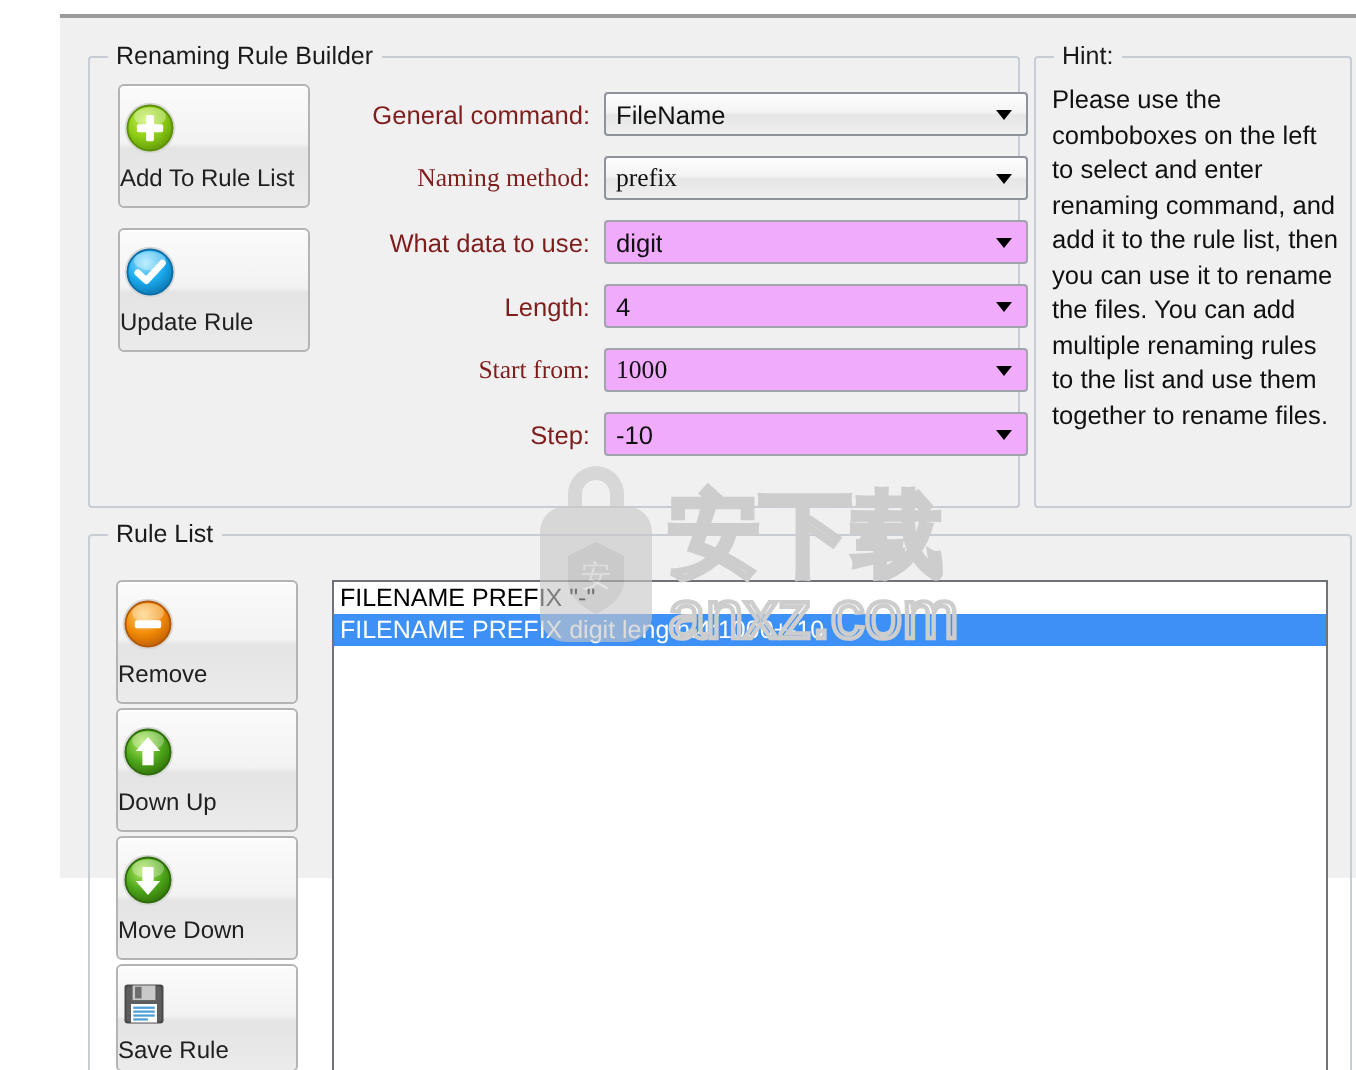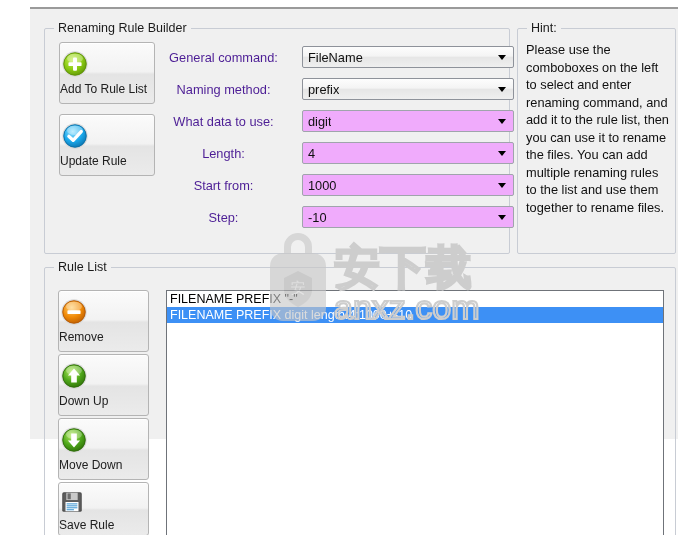--- a/index.html
+++ b/index.html
@@ -79,24 +79,24 @@
 
   
   .form-row {
     position: absolute;
     height: 22px;
     display: flex;
     align-items: center;
   }
   .form-label {
     width: 143px;
-    text-align: center;
+    text-align: right;
     padding-right: 7px;
     font-size: 12.8px;
-    color: #4c1d95;
+    color: #7f1d1d;
     white-space: nowrap;
   }
   .combo {
     position: relative;
     width: 212px;
     height: 22px;
     box-sizing: border-box;
     border: 1px solid #a0a4ac;
     border-radius: 2px;
     background: #f0abfc;
@@ -216,21 +216,21 @@
       </div>
 
       <div class="form-row" style="left:107px; top:17px;">
         <span class="form-label">General command:</span>
         <div class="combo raised">
           <span class="val">FileName</span>
           <span class="arrow"></span>
         </div>
       </div>
 
-      <div class="form-row" style="left:107px; top:49px;">
+      <div class="form-row" style="left:107px; top:49px;font-family:Liberation Serif, serif;">
         <span class="form-label">Naming method:</span>
         <div class="combo raised">
           <span class="val">prefix</span>
           <span class="arrow"></span>
         </div>
       </div>
 
       <div class="form-row" style="left:107px; top:81px;">
         <span class="form-label">What data to use:</span>
         <div class="combo">
@@ -240,21 +240,21 @@
       </div>
 
       <div class="form-row" style="left:107px; top:113px;">
         <span class="form-label">Length:</span>
         <div class="combo">
           <span class="val">4</span>
           <span class="arrow"></span>
         </div>
       </div>
 
-      <div class="form-row" style="left:107px; top:145px;">
+      <div class="form-row" style="left:107px; top:145px;font-family:Liberation Serif, serif;">
         <span class="form-label">Start from:</span>
         <div class="combo">
           <span class="val">1000</span>
           <span class="arrow"></span>
         </div>
       </div>
 
       <div class="form-row" style="left:107px; top:177px;">
         <span class="form-label">Step:</span>
         <div class="combo">

